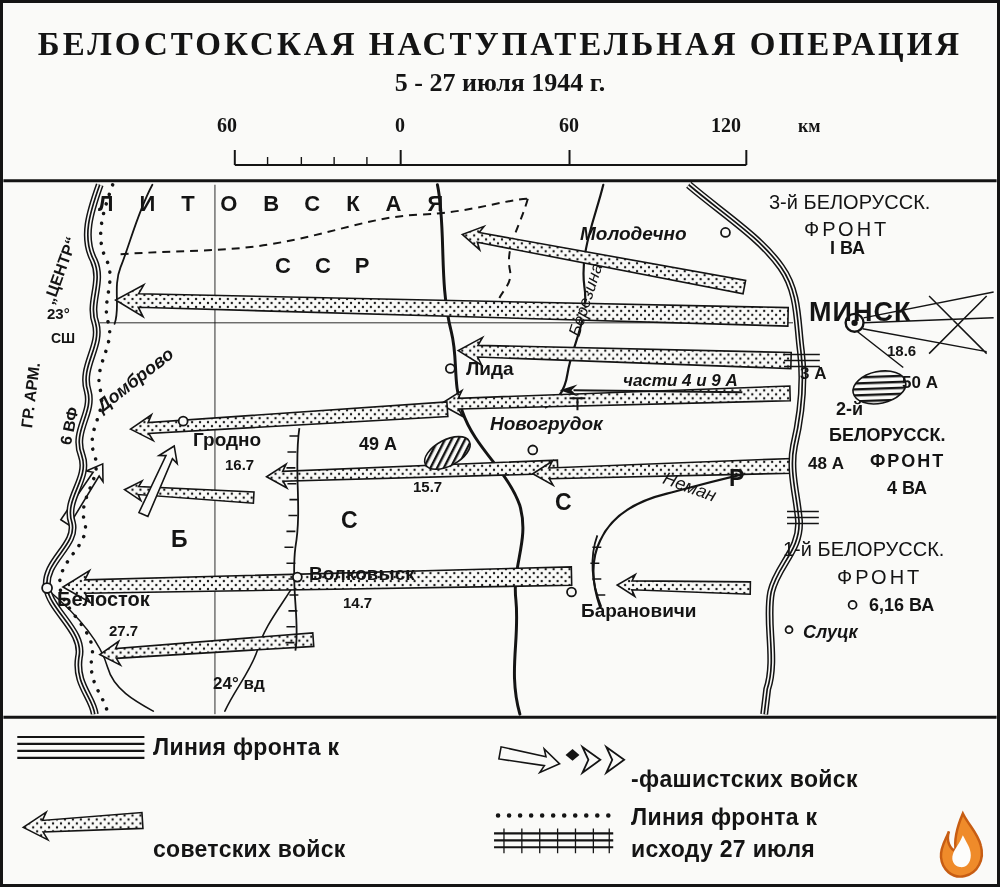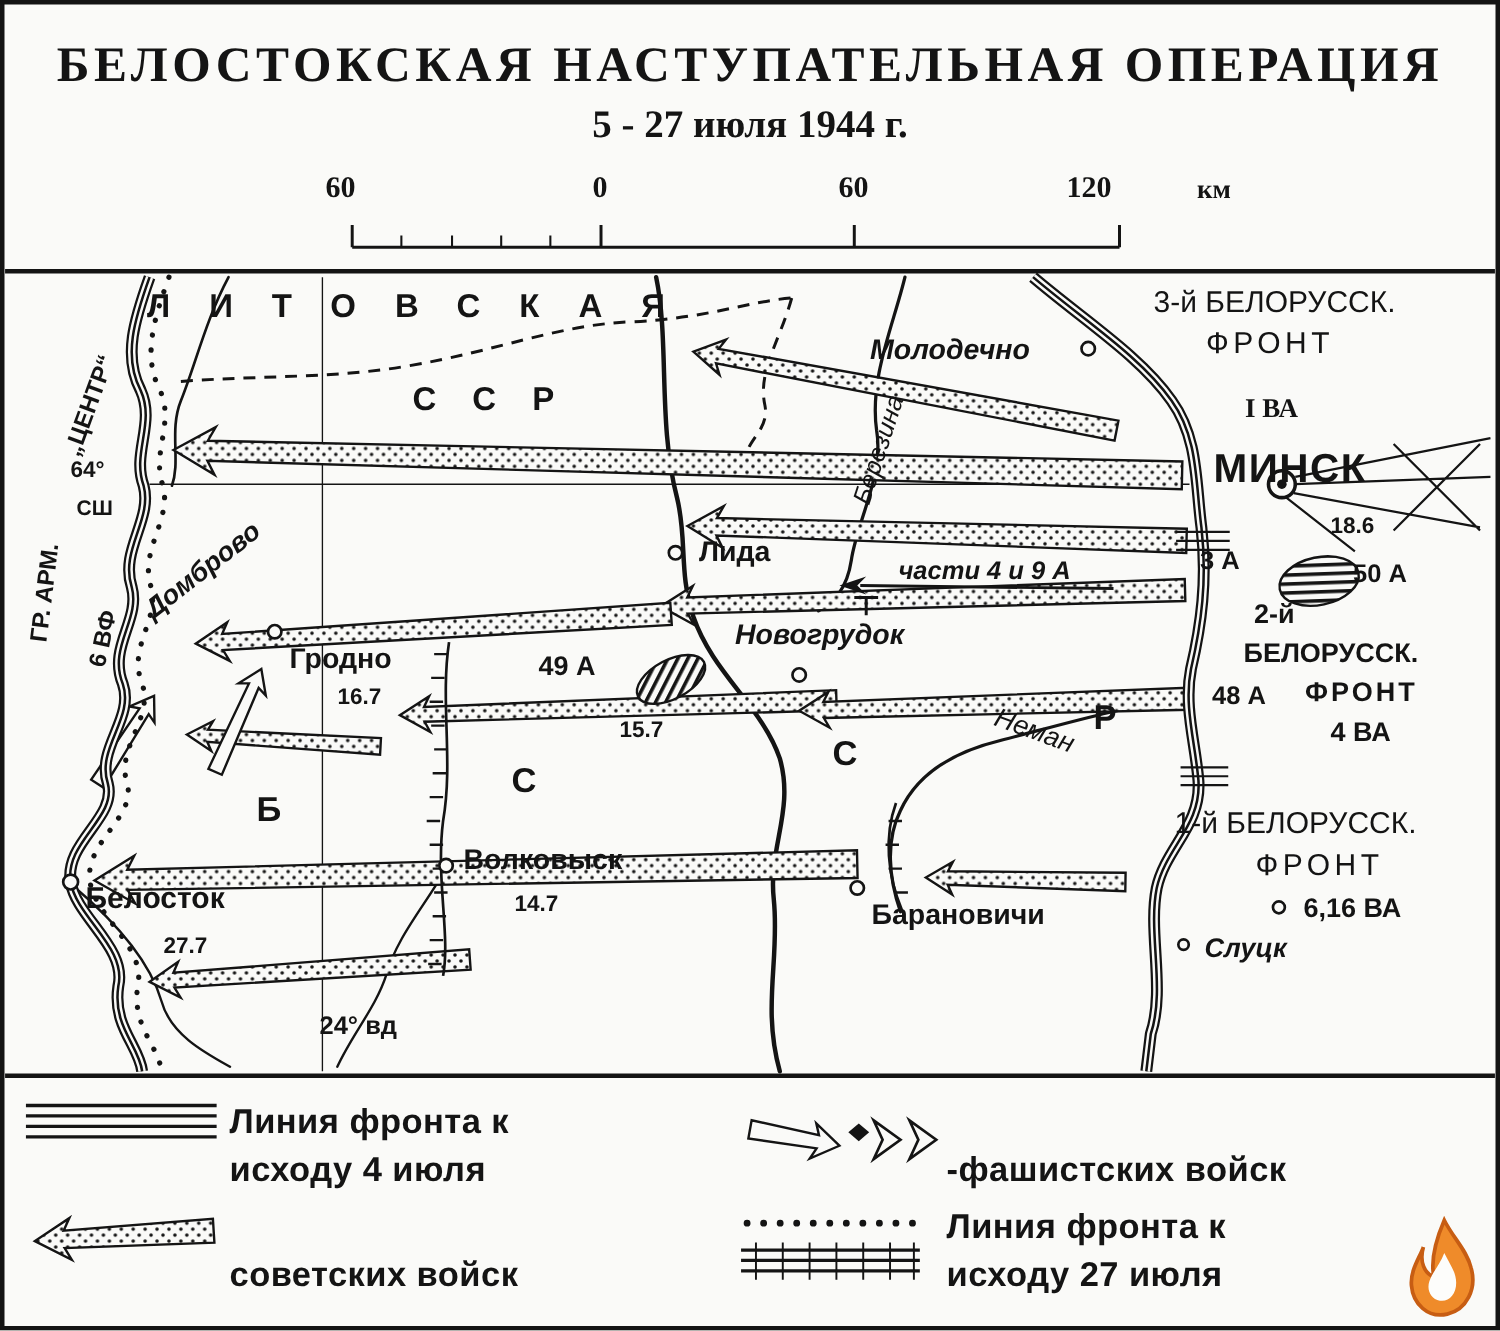--- a/index.html
+++ b/index.html
@@ -180,50 +180,50 @@
   <div class="lbl scaleNum" style="left:708px;top:112px;">120</div>
   <div class="lbl scaleNum" style="left:755px;top:114px;font-size:18px;margin-left:40px;">км</div>
 
   <div class="lbl reg" style="left:95px;top:189px;">ЛИТОВСКАЯ</div>
   <div class="lbl reg2" style="left:272px;top:251px;">ССР</div>
 
   <div class="lbl i s19 sb" style="left:577px;top:221px;">Молодечно</div>
 
   <div class="lbl front" style="left:766px;top:189px;">3-й БЕЛОРУССК.</div>
   <div class="lbl front ls3" style="left:801px;top:216px;">ФРОНТ</div>
-  <div class="lbl front18" style="left:827px;top:260px;font-family:Liberation Serif, serif;">I ВА</div>
+  <div class="lbl front18" style="left:827px;top:236px;">I ВА</div>
 
   <div class="lbl minsk" style="left:806px;top:295px;">МИНСК</div>
   <div class="lbl date" style="left:884px;top:340px;">18.6</div>
   <div class="lbl s17 b" style="left:899px;top:371px;">50 А</div>
   <div class="lbl s17 b" style="left:797px;top:362px;">3 А</div>
 
   <div class="lbl front18" style="left:833px;top:397px;">2-й</div>
   <div class="lbl front18" style="left:826px;top:423px;">БЕЛОРУССК.</div>
   <div class="lbl front18 ls2" style="left:867px;top:449px;">ФРОНТ</div>
   <div class="lbl front18" style="left:884px;top:476px;">4 ВА</div>
   <div class="lbl s17 b" style="left:805px;top:452px;">48 А</div>
 
-  <div class="lbl i s17 b" style="left:596px;top:369px;">части 4 и 9 А</div>
+  <div class="lbl i s17 b" style="left:620px;top:369px;">части 4 и 9 А</div>
   <div class="lbl i s17 rot" style="left:563px;top:330px;transform:rotate(-72deg);">Березина</div>
 
   <div class="lbl city" style="left:463px;top:356px;">Лида</div>
   <div class="lbl i s19 sb" style="left:487px;top:411px;">Новогрудок</div>
   <div class="lbl s18 b" style="left:356px;top:432px;">49 А</div>
   <div class="lbl date" style="left:410px;top:476px;">15.7</div>
 
   <div class="lbl city" style="left:190px;top:427px;">Гродно</div>
   <div class="lbl date" style="left:222px;top:454px;">16.7</div>
   <div class="lbl i s18 sb" style="left:96px;top:396px;transform:rotate(-38deg);transform-origin:0 50%;">Домброво</div>
 
   <div class="lbl s16 b rot" style="left:16px;top:424px;transform:rotate(-83deg);">ГР. АРМ.</div>
   <div class="lbl s16 b rot" style="left:38px;top:298px;transform:rotate(-70deg);">„ЦЕНТР“</div>
   <div class="lbl s16 b rot" style="left:55px;top:440px;transform:rotate(-78deg);">6 ВФ</div>
 
-  <div class="lbl s15 b" style="left:44px;top:303px;">64°</div>
+  <div class="lbl s15 b" style="left:44px;top:303px;">23°</div>
   <div class="lbl s14 b" style="left:48px;top:328px;">СШ</div>
 
   <div class="lbl bssr" style="left:168px;top:524px;">Б</div>
   <div class="lbl bssr" style="left:338px;top:505px;">С</div>
   <div class="lbl bssr" style="left:552px;top:487px;">С</div>
   <div class="lbl bssr" style="left:726px;top:463px;">Р</div>
 
   <div class="lbl i s18 rot" style="left:664px;top:466px;transform:rotate(20deg);">Неман</div>
 
   <div class="lbl city" style="left:306px;top:561px;">Волковыск</div>
@@ -235,19 +235,18 @@
   <div class="lbl city" style="left:578px;top:598px;">Барановичи</div>
 
   <div class="lbl front" style="left:780px;top:536px;">1-й БЕЛОРУССК.</div>
   <div class="lbl front ls3" style="left:834px;top:564px;">ФРОНТ</div>
   <div class="lbl s18 b" style="left:866px;top:593px;">6,16 ВА</div>
   <div class="lbl i s18 sb" style="left:800px;top:620px;">Слуцк</div>
 
   <div class="lbl s17 b" style="left:210px;top:672px;">24° вд</div>
 
   <div class="lbl leg" style="left:150px;top:732px;">Линия фронта к</div>
-  <div class="lbl leg" style="left:150px;top:764px;">исходу 4 июля</div>
   <div class="lbl leg" style="left:150px;top:834px;">советских войск</div>
   <div class="lbl leg" style="left:628px;top:764px;">-фашистских войск</div>
   <div class="lbl leg" style="left:628px;top:802px;">Линия фронта к</div>
   <div class="lbl leg" style="left:628px;top:834px;">исходу 27 июля</div>
 
 </div>
 
 </body></html>

